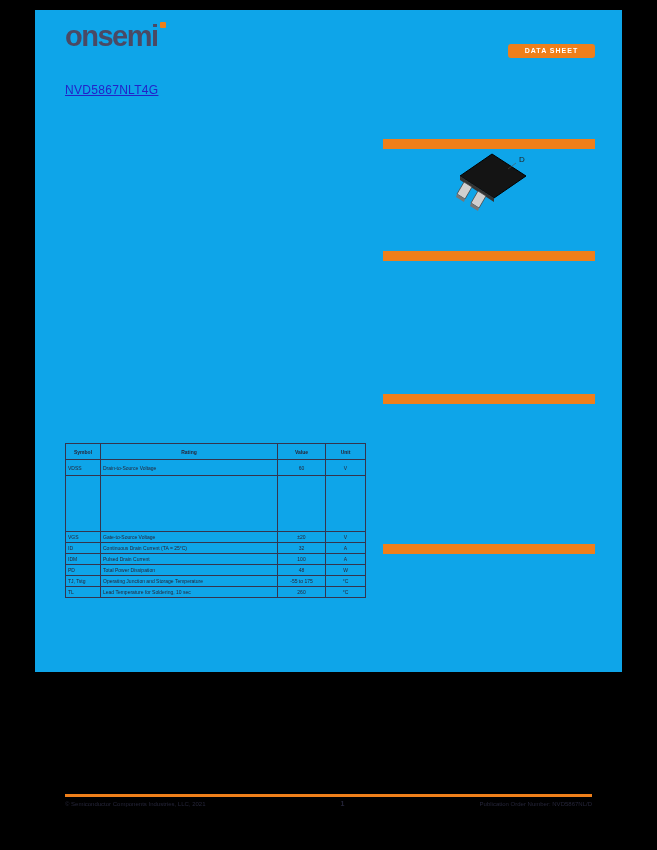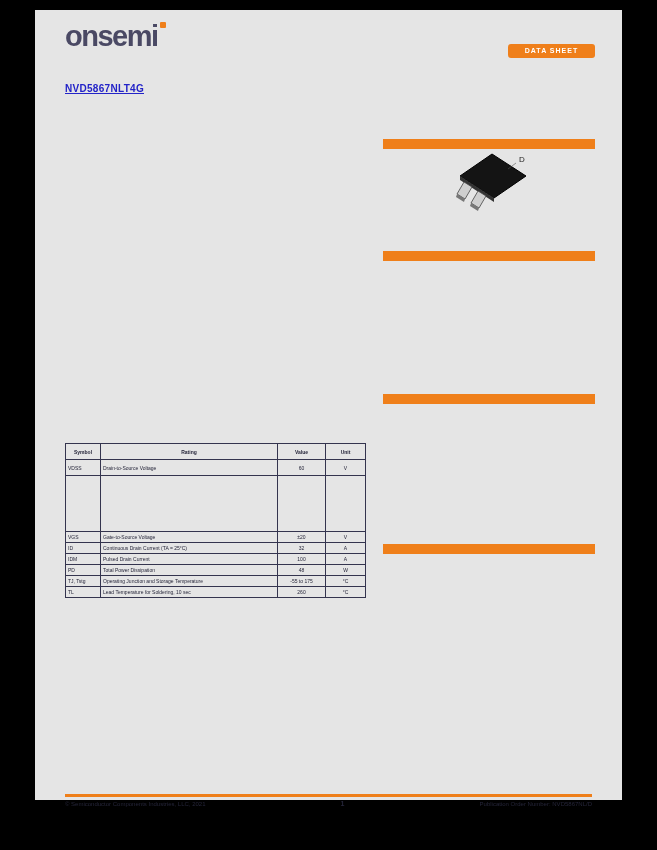--- a/index.html
+++ b/index.html
@@ -5,36 +5,36 @@
   :root{
     --accent-orange:#EF7F1A;
     --link-blue:#2323C8;
     --logo-purple:#4A4964;
     --table-line:#34344E;
     --text-dark:#26263A;
   }
   *{margin:0;padding:0;box-sizing:border-box;}
   html,body{background:#000;width:657px;height:850px;overflow:hidden;
     font-family:"Liberation Sans",sans-serif;}
-  .paper{position:absolute;left:35px;top:10px;width:587px;height:790px;
-    background:#e5e5e5;}
+  .paper{position:absolute;left:35px;top:10px;width:587px;height:662px;
+    background:#0ea5e9;}
   
   .logo{position:absolute;left:30px;top:12px;
     font-family:"Liberation Sans",sans-serif;font-weight:bold;
     font-size:29px;letter-spacing:-1.5px;color:var(--logo-purple);
     line-height:1;}
   .logo .tm-mark{display:inline-block;width:6px;height:6px;
     background:var(--accent-orange);vertical-align:18px;margin-left:2px;
     border-radius:1px;}
   .badge{position:absolute;left:473px;top:34px;width:87px;height:14px;
     background:var(--accent-orange);border-radius:3px;color:#fff;
     font-size:7px;font-weight:bold;letter-spacing:1px;text-align:center;
     line-height:14px;}
   .part-link{position:absolute;left:30px;top:73px;
-    font-size:10px;font-weight:bold;color:var(--link-blue);
+    font-size:12px;font-weight:normal;color:var(--link-blue);
     text-decoration:underline;letter-spacing:.3px;cursor:pointer;}
   
   .section-bar{position:absolute;left:348px;width:212px;height:10px;
     background:var(--accent-orange);}
   .bar1{top:129px;} .bar2{top:241px;} .bar3{top:384px;} .bar4{top:534px;}
   .package{position:absolute;left:415px;top:140px;width:85px;height:62px;}
   
   table.ratings{position:absolute;left:30px;top:433px;width:300px;
     border-collapse:collapse;table-layout:fixed;}
   table.ratings col.c-sym{width:35px;}

